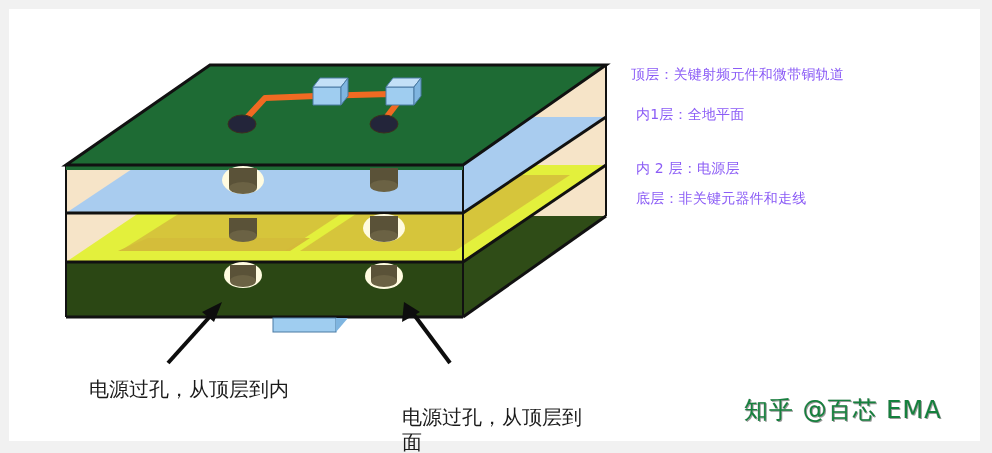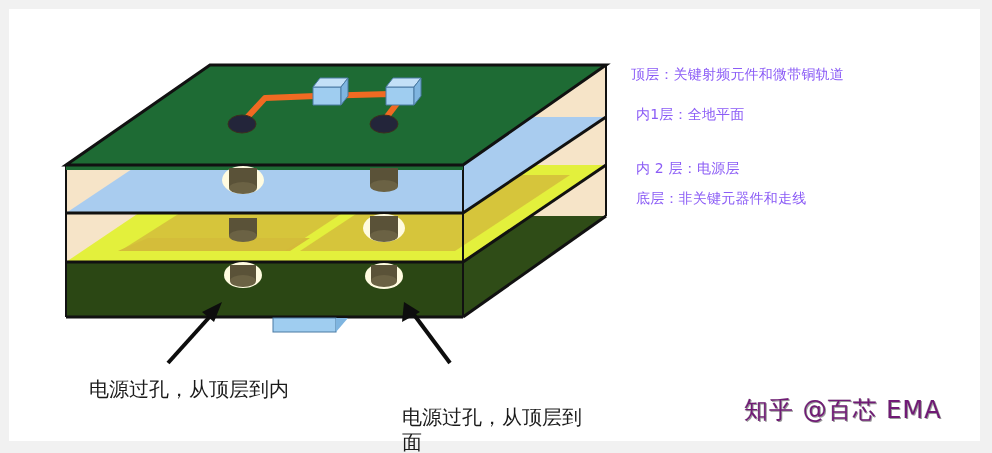--- a/index.html
+++ b/index.html
@@ -16,21 +16,21 @@
   .diagram { position: absolute; left: 0; top: 0; }
   .legend-item {
     position: absolute; font-size: 14px; color: #8b5cf6; white-space: nowrap;
     letter-spacing: 0.2px;
   }
   .caption {
     position: absolute; font-size: 20px; color: #1a1a1a; line-height: 25px;
   }
   .watermark {
     position: absolute; left: 744px; top: 394px; font-size: 24px;
-    color: #701a75; letter-spacing: 1px;
+    color: #15803d; letter-spacing: 1px;
     text-shadow: 1px 1px 0 #9a9a9a, -0.5px -0.5px 0 #c8c8c8;
     font-family: "DejaVu Sans", sans-serif;
   }
 </style>
 </head>
 <body>
 
 <div class="frame"></div>
 
 <svg class="diagram" width="992" height="453" viewBox="0 0 992 453" xmlns="http://www.w3.org/2000/svg">

